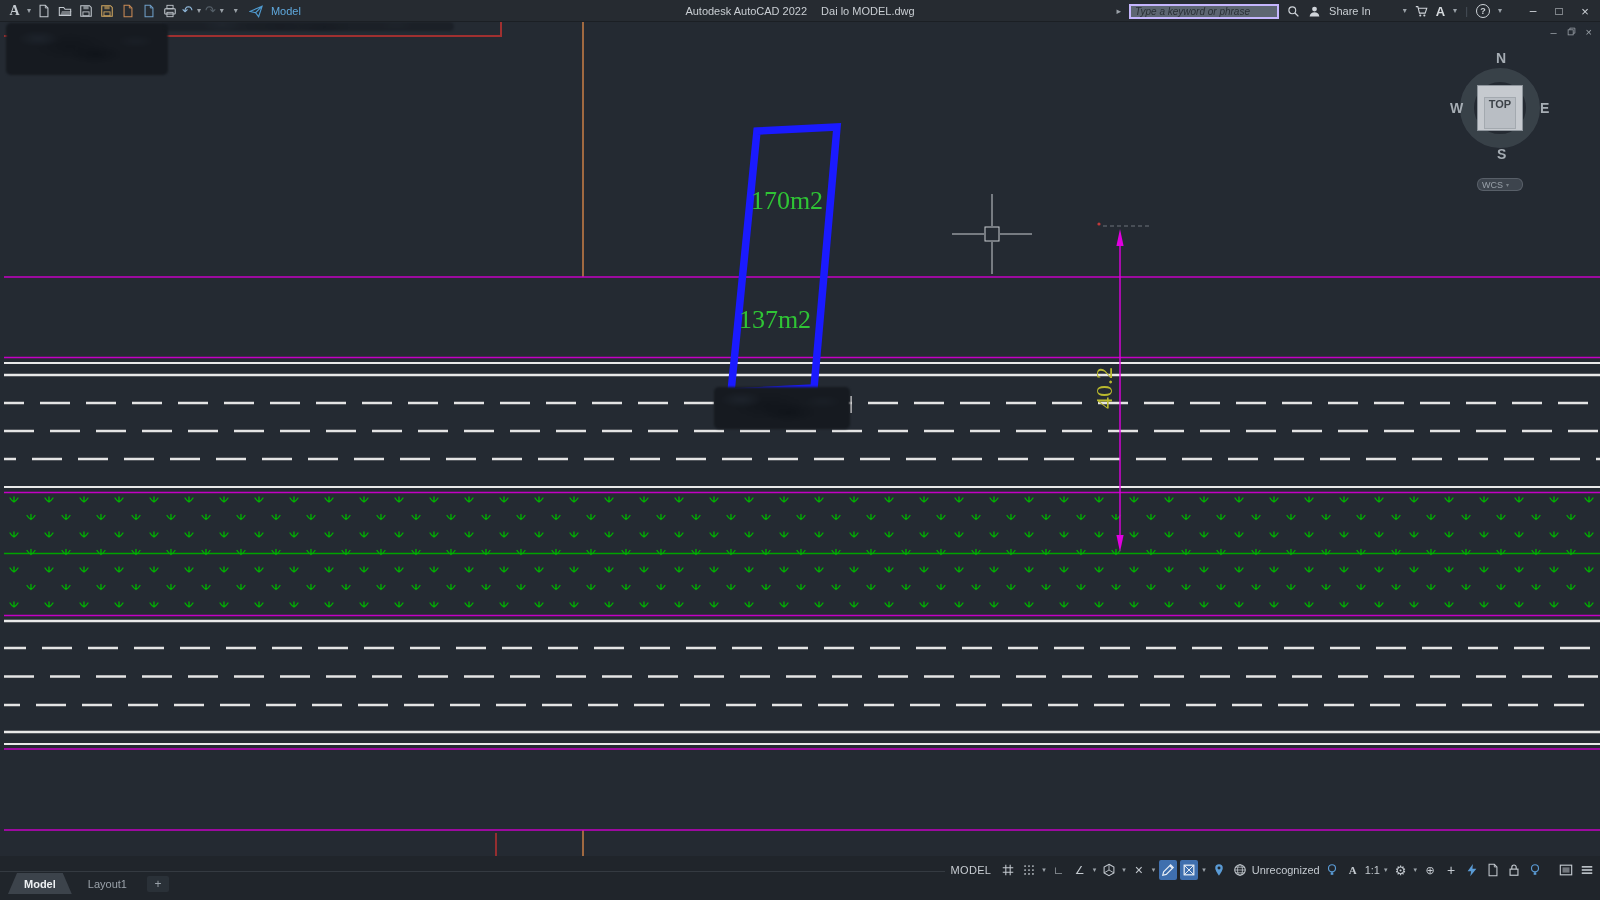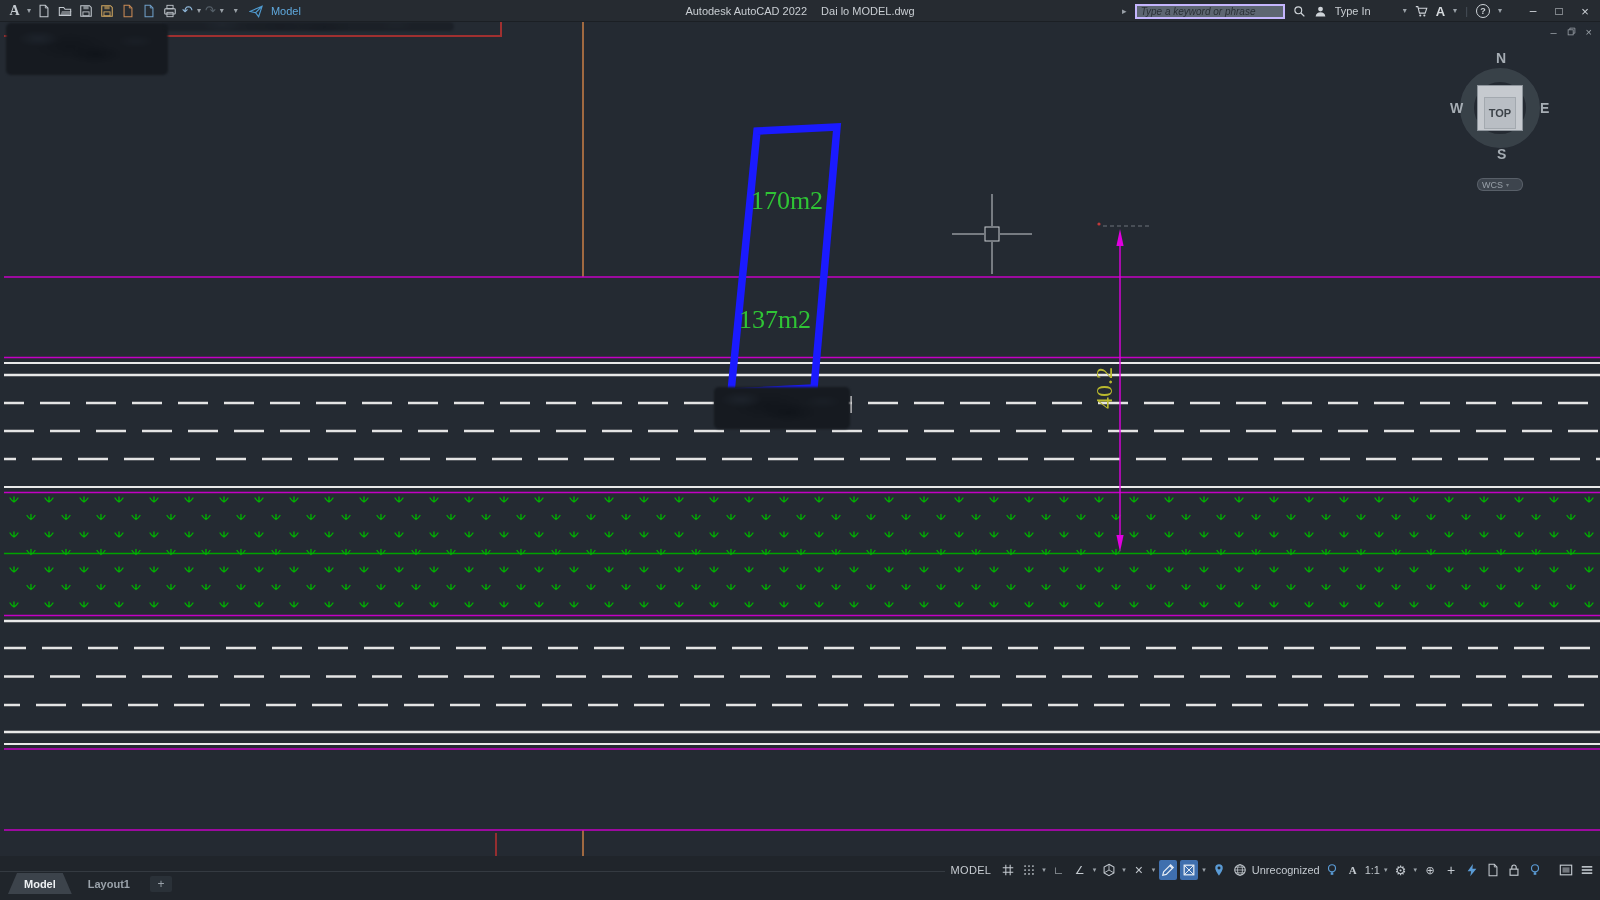--- a/index.html
+++ b/index.html
@@ -60,32 +60,32 @@
       radial-gradient(ellipse 26px 10px at 80% 35%, #1a1f26 0%, transparent 70%),
       radial-gradient(ellipse 50px 18px at 40% 45%, #12161c 0%, transparent 75%),
       #161a20;}
 
   
   #viewcube{position:absolute;left:1452px;top:48px;width:100px;height:125px;z-index:40;}
   #vc-ring{position:absolute;left:8px;top:20px;width:80px;height:80px;border:14px solid #3a424a;border-radius:50%;opacity:.95;}
   .vc-l{position:absolute;color:#a6adb4;font-weight:bold;font-size:14px;}
   #vc-face{position:absolute;left:25px;top:37px;width:46px;height:46px;background:#c6cacf;border:1px solid #8e959c;
     display:flex;align-items:center;justify-content:center;}
-  #vc-face-inner{width:32px;height:32px;background:#b9bec4;border:1px solid #a3a9af;display:flex;align-items:center;justify-content:center;
+  #vc-face-inner{width:32px;height:32px;background:#b9bec4;border:1px solid #a3a9af;display:flex;align-items:flex-start;justify-content:center;
     font-size:11px;font-weight:bold;color:#3c4248;margin-top:9px;}
   #wcs{position:absolute;left:1477px;top:178px;width:46px;height:13px;background:rgba(82,90,100,.55);
     border:1px solid rgba(140,148,158,.35);border-radius:6px;display:flex;align-items:center;gap:3px;
     padding:0 4px;font-size:9px;color:#99a1a9;z-index:40;}
 
   
   #footer{position:absolute;left:0;top:856px;width:1600px;height:44px;background:var(--footer);z-index:60;}
   #footer-line{position:absolute;left:0;top:15px;width:945px;height:1px;background:#343a41;}
   #tabs{position:absolute;left:8px;top:16px;display:flex;align-items:flex-end;height:22px;}
   .tab{height:21px;display:flex;align-items:center;padding:0 16px;font-size:11px;color:#9aa2aa;
-    clip-path:polygon(9px 0,calc(100% - 9px) 0,100% 100%,0 100%);font-weight:bold;}
+    clip-path:polygon(9px 0,calc(100% - 9px) 0,100% 100%,0 100%);}
   .tab.active{background:#3c434b;color:#eef1f4;font-weight:bold;}
   .tab-plus{height:16px;width:22px;margin:0 0 2px 4px;background:#2a3138;border-radius:2px;color:#9aa2aa;
     display:flex;align-items:center;justify-content:center;font-size:12px;}
   #statusbar{position:absolute;right:4px;top:2px;height:24px;display:flex;align-items:center;gap:3px;color:var(--icon);font-size:11px;}
   .st{height:20px;min-width:18px;display:inline-flex;align-items:center;justify-content:center;padding:0 2px;border-radius:2px;}
   .st svg{width:14px;height:14px;}
   .st.on{background:var(--accentBlue);color:#e8eef5;}
   .st-label{padding:0 5px;color:#c8cdd2;letter-spacing:.3px;}
   .st-caret{font-size:7px;color:#9aa1a8;padding:0 1px;}
   .blue-ic{color:#5a9bd5;}
@@ -263,21 +263,21 @@
       <span class="tr-ic">
           <svg>
             <use href="#i-search"></use>
           </svg>
         </span>
       <span class="tr-ic">
           <svg>
             <use href="#i-user"></use>
           </svg>
         </span>
-      <span>Type In</span>
+      <span>Share In</span>
       <span class="caret" style="margin-left:24px;">▾</span>
       <span class="tr-ic">
           <svg>
             <use href="#i-cart"></use>
           </svg>
         </span>
       <span style="font-weight:bold;font-size:13px;color:#d6dade;">A</span>
       <span class="caret">▾</span>
       <span class="divider">|</span>
       <span style="width:14px;height:14px;border:1.3px solid #cfd4d9;border-radius:50%;display:inline-flex;align-items:center;justify-content:center;font-size:9px;font-weight:bold;">?</span>

